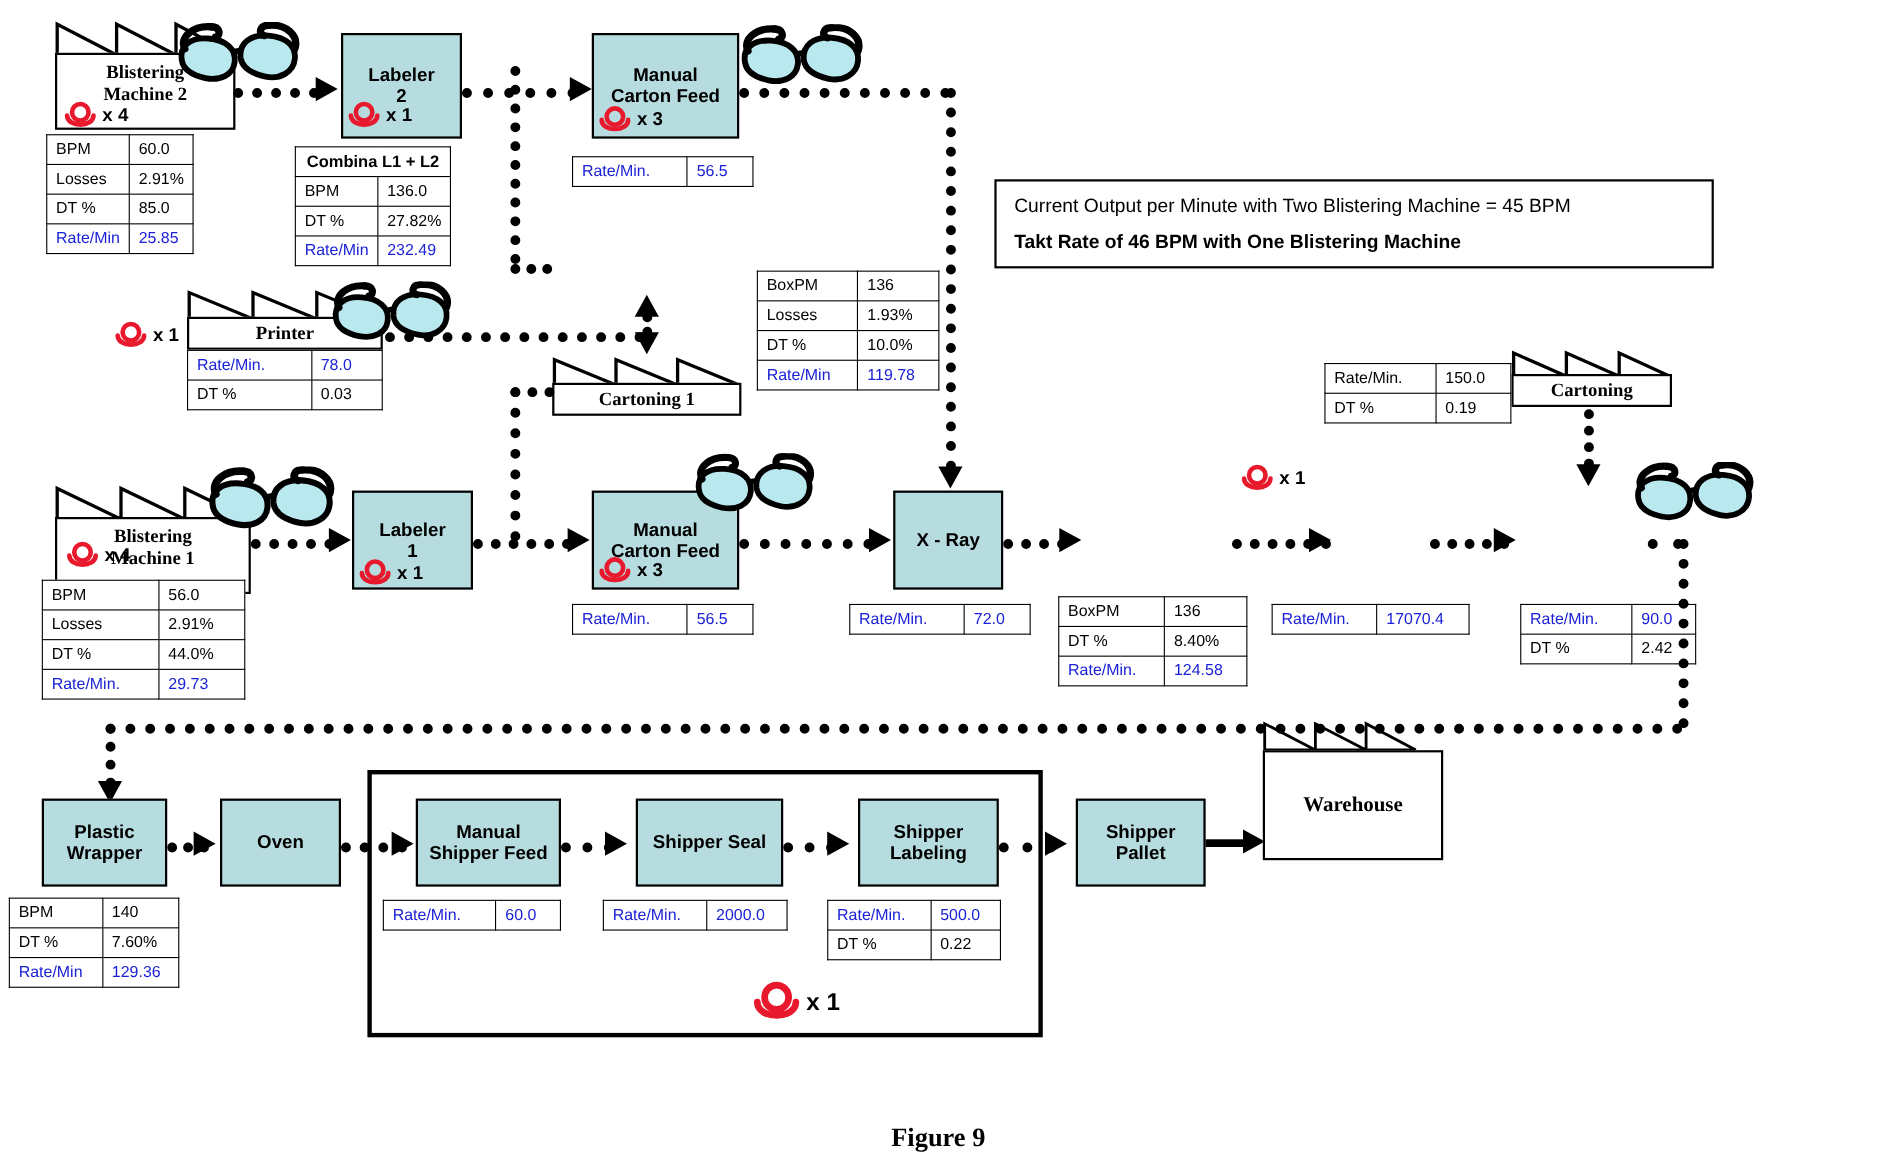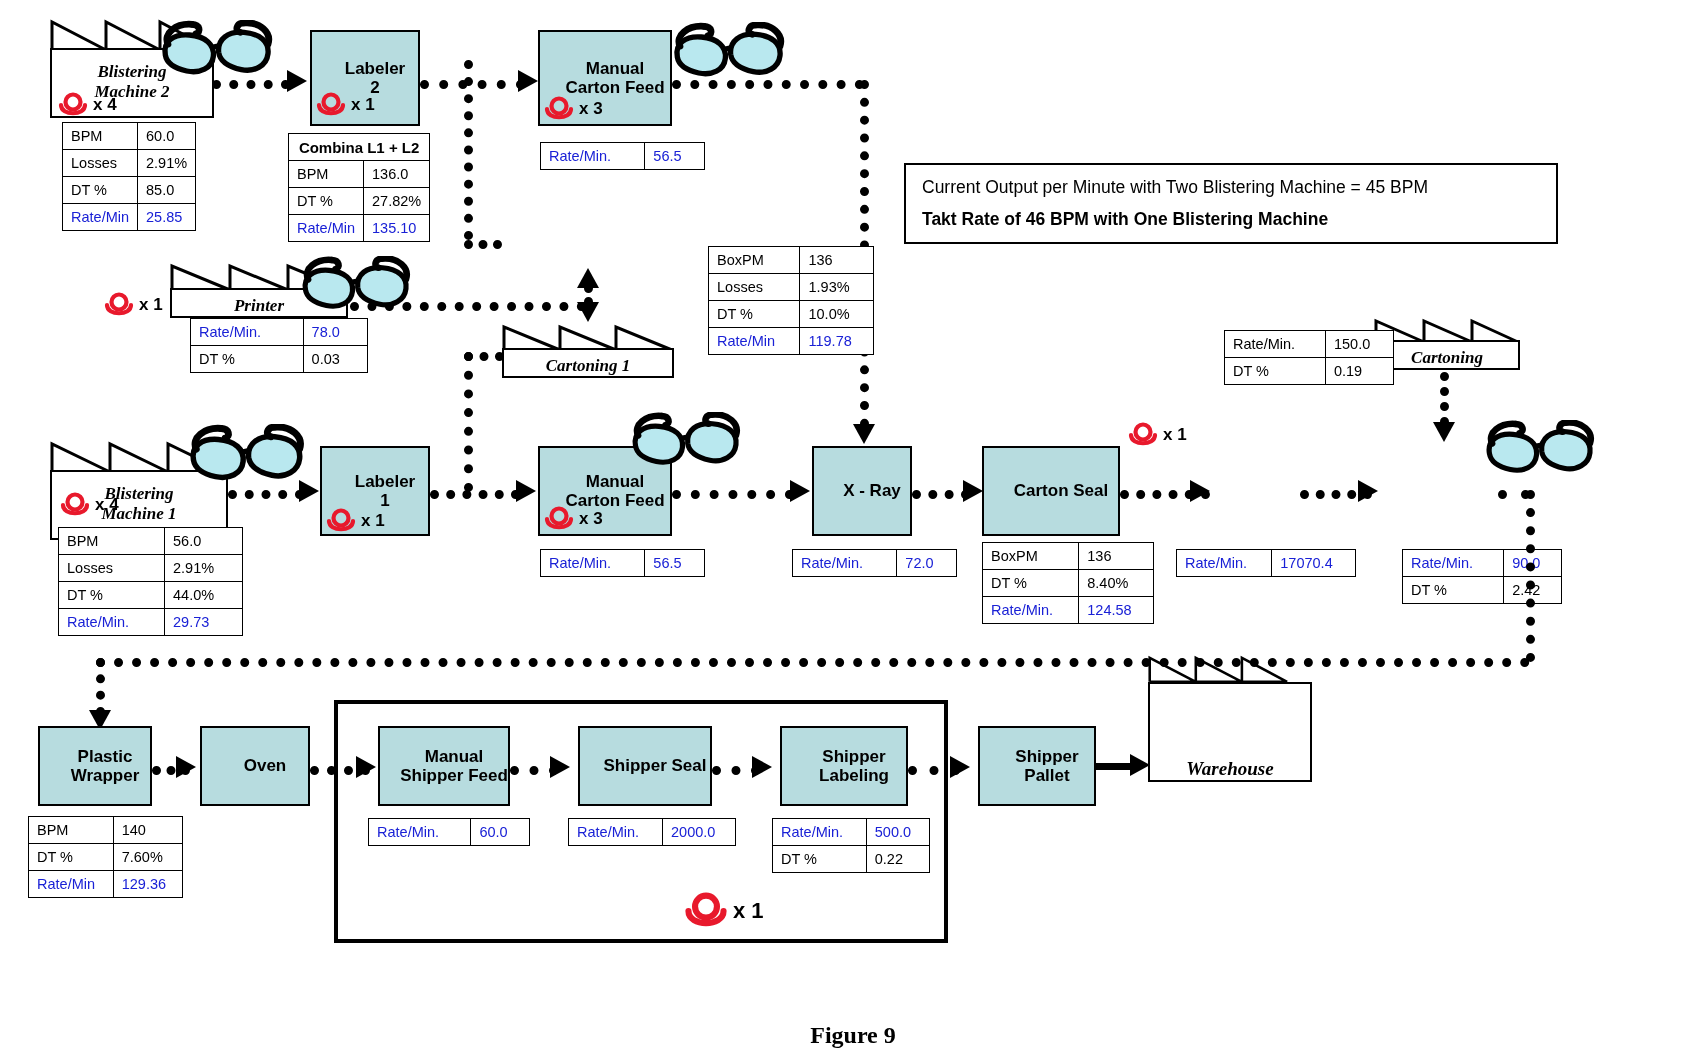--- a/index.html
+++ b/index.html
@@ -1,34 +1,34 @@
 <!DOCTYPE html>
 <html><head>
 <meta charset="utf-8">
 <style>
   html,body{margin:0;padding:0;background:#fff;}
   body{width:1706px;height:1060px;position:relative;
        font-family:"Liberation Sans", sans-serif;color:#000;overflow:hidden;}
   #stage{position:relative;width:1706px;height:1060px;}
 
   
-  .abs{position:absolute;box-sizing:border-box;padding-left:20px;}
+  .abs{position:absolute;box-sizing:border-box;}
 
   
   .pbox{background:#b7dcdf;border:2px solid #000;display:flex;
         align-items:center;justify-content:center;text-align:center;
         font-weight:bold;font-size:17px;line-height:1.12;}
 
   
   .factory{position:absolute;}
   .factory .roof{position:absolute;left:0;top:0;width:100%;}
   .factory .body{position:absolute;left:0;border:2px solid #000;background:#fff;
-                 box-sizing:border-box;display:flex;align-items:flex-end;
+                 box-sizing:border-box;display:flex;align-items:center;
                  justify-content:center;font-family:"Liberation Serif",serif;
-                 font-weight:bold;font-size:17px;text-align:center;font-style:italic;}
+                 font-weight:bold;font-size:17px;text-align:center;}
 
   
   table.dt{border-collapse:collapse;background:#fff;}
   table.dt td{border:1.6px solid #000;font-size:14.5px;padding:3px 8px;
               height:20px;white-space:nowrap;font-family:"Liberation Sans",sans-serif;}
   table.dt td.lbl{text-align:left;margin-top:12px;}
   table.dt td.val{text-align:left;}
   table.dt tr.blue td{color:#1a21d6;}
   table.dt td.hdr{text-align:center;font-weight:bold;font-size:15px;}
 
@@ -154,21 +154,21 @@
           <tr>
             <td class="lbl">BPM</td>
             <td class="val">136.0</td>
           </tr>
           <tr>
             <td class="lbl">DT %</td>
             <td class="val">27.82%</td>
           </tr>
           <tr class="blue">
             <td class="lbl">Rate/Min</td>
-            <td class="val">135.10</td>
+            <td class="val">232.49</td>
           </tr>
         </tbody>
       </table>
   </div>
 
   <div class="dash-h" style="left:420px;top:80px;width:105px;"></div>
   <div class="arrow-r" style="left:518px;top:70px;"></div>
 
   <div class="pbox abs" style="left:538px;top:30px;width:134px;height:96px;">
     <span>Manual<br>Carton Feed</span>
@@ -369,23 +369,20 @@
             <td class="lbl">Rate/Min.</td>
             <td class="val">72.0</td>
           </tr>
         </tbody>
       </table>
   </div>
 
   <div class="dash-h" style="left:912px;top:490px;width:58px;"></div>
   <div class="arrow-r" style="left:963px;top:480px;"></div>
 
-  <div class="pbox abs" style="left:982px;top:446px;width:138px;height:90px;">
-    <span>Carton Seal</span>
-  </div>
   <div class="op" style="left:1128px;top:422px;">
     <svg width="30" height="26" viewBox="0 0 30 26">
         <use href="#operatorGlyph"></use>
       </svg>
     <span class="cnt">x 1</span>
   </div>
   <div class="abs" style="left:962px;top:542px;">
     <table class="dt" style="width: 172px;">
         <tbody>
           <tr>

